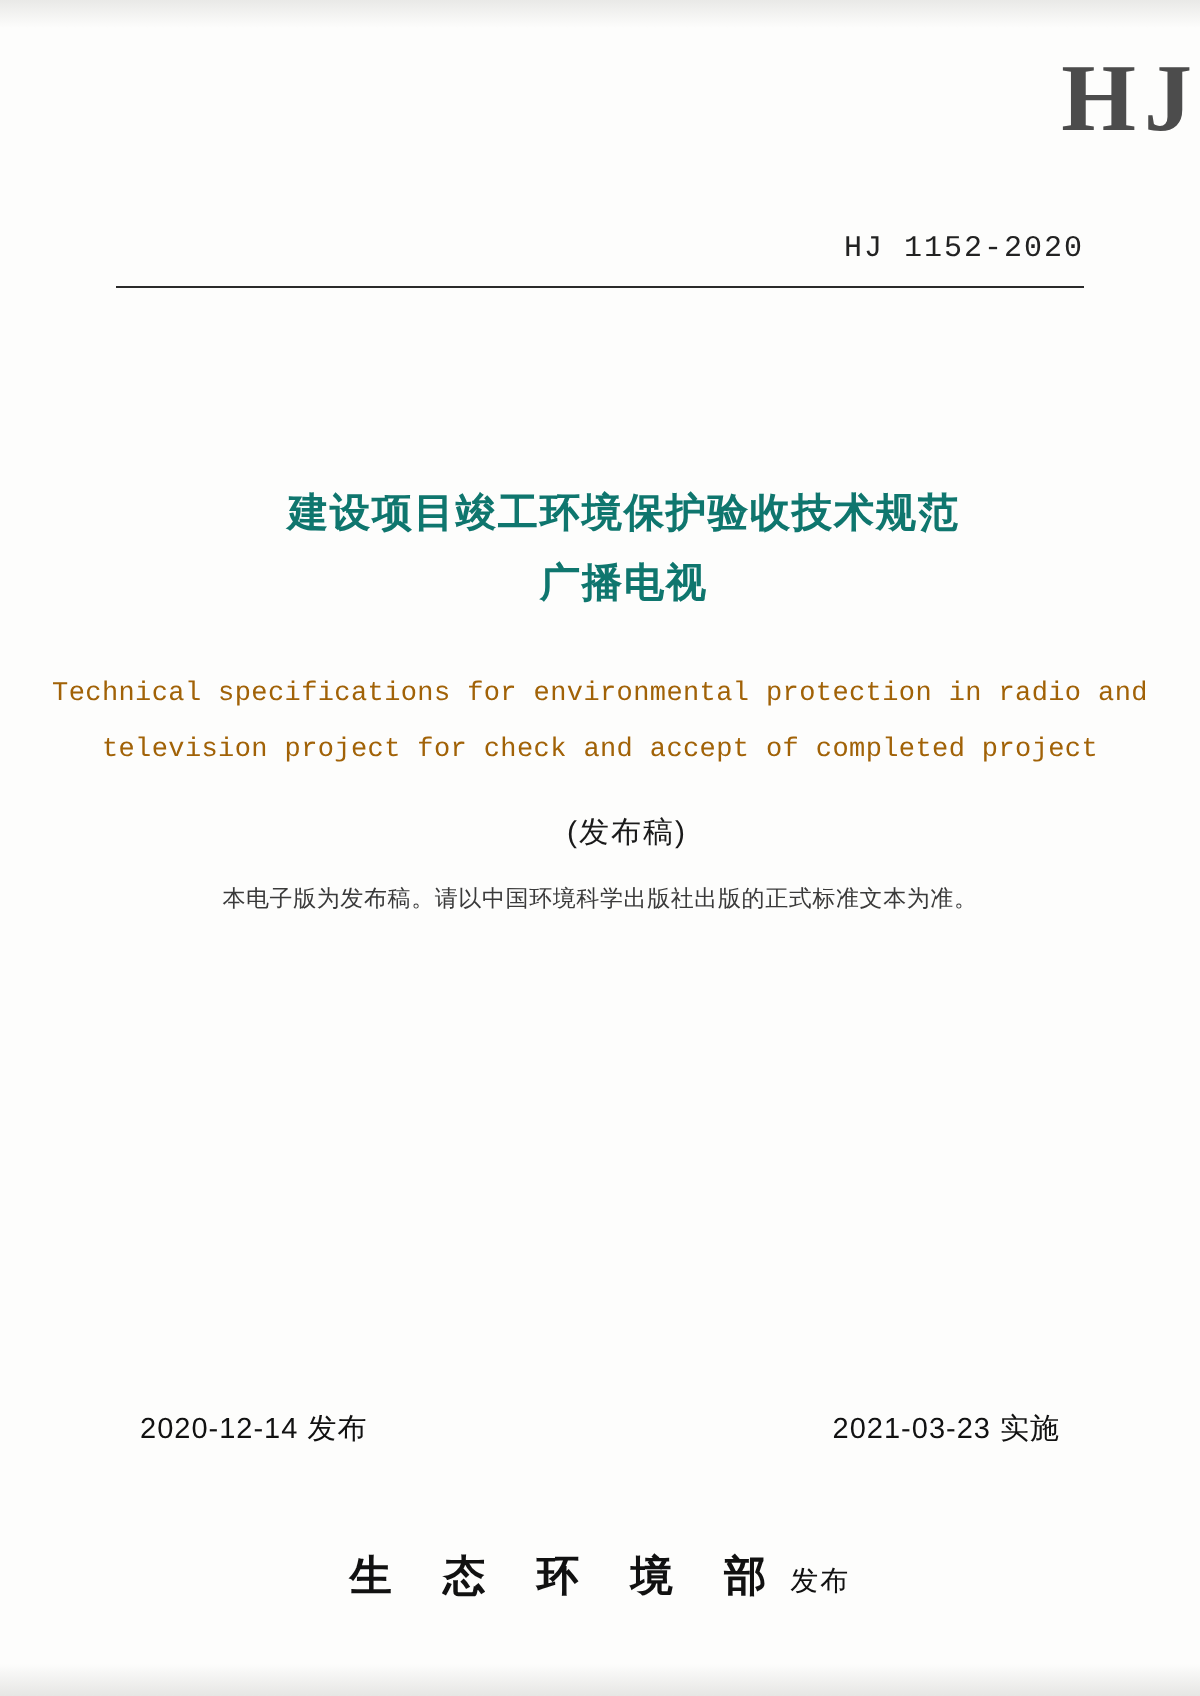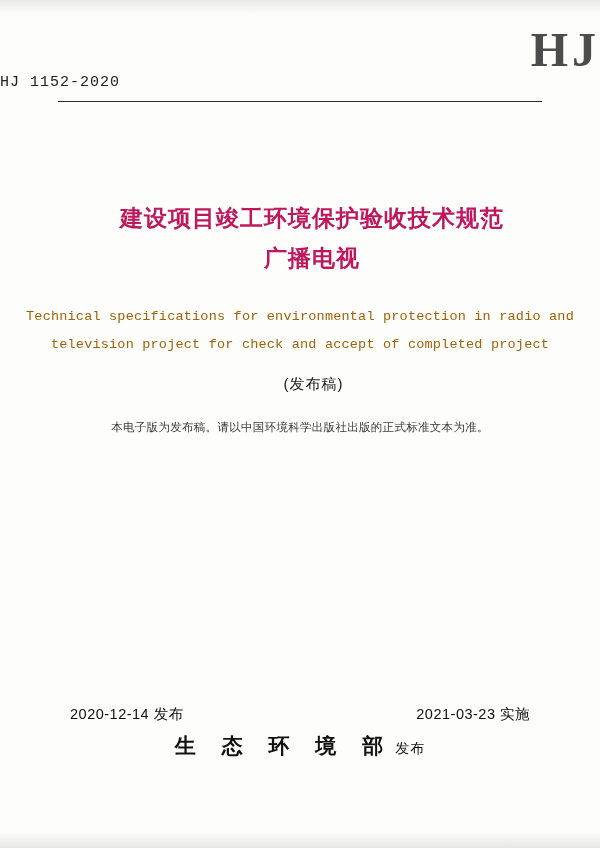--- a/index.html
+++ b/index.html
@@ -53,44 +53,46 @@
     text-align: center;
     margin-top: 26px;
     font-size: 29px;
     font-weight: bold;
     letter-spacing: 2px;
     color: #111;
     font-family: "Liberation Sans", sans-serif;
   }
 
   .std-number-row {
-    padding-right: 44px;
+    margin-top: 42px;
+    padding-right: 58px;
+    text-align: right;
     font-family: "Liberation Mono", monospace;
     font-size: 15px;
     letter-spacing: 1px;
     color: #222;
   }
 
   .rule {
     margin: 10px 58px 0 58px;
     border: none;
     border-top: 1.5px solid #2a2a2a;
     height: 0;
   }
 
   .title-block {
     margin-top: 96px;
     text-align: center;
   }
   .cn-title-line {
     font-family: "Liberation Sans", sans-serif;
-    font-size: 23px;
+    font-size: 20px;
     font-weight: bold;
     letter-spacing: 1px;
-    color: #be185d;
+    color: #0f766e;
     line-height: 1.75;
     padding-left: 24px;
   }
 
   .en-title {
     margin-top: 24px;
     text-align: center;
     font-family: "Liberation Mono", monospace;
     font-size: 13.5px;
     color: #a16207;
@@ -102,21 +104,21 @@
     margin-top: 16px;
     text-align: center;
     font-family: "Liberation Sans", sans-serif;
     font-size: 15px;
     color: #1a1a1a;
     letter-spacing: 1px;
     margin-left: 27px;
   }
 
   .disclaimer {
-    margin-top: 26px;
+    margin-top: 16px;
     text-align: center;
     font-family: "Liberation Serif", serif;
     font-size: 11.5px;
     color: #3a3a3a;
     letter-spacing: 0.3px;
   }
 
   .dates {
     position: absolute;
     left: 70px;
@@ -127,21 +129,21 @@
     align-items: flex-end;
     font-family: "Liberation Sans", sans-serif;
     font-size: 14.5px;
     color: #111;
     letter-spacing: 0.5px;
   }
 
   .issuer {
     position: absolute;
     left: 0; right: 0;
-    top: 732px;
+    top: 774px;
     text-align: center;
   }
   .issuer-name {
     font-family: "Liberation Sans", sans-serif;
     font-size: 21px;
     font-weight: bold;
     letter-spacing: 10px;
     color: #111;
   }
   .issuer-suffix {

